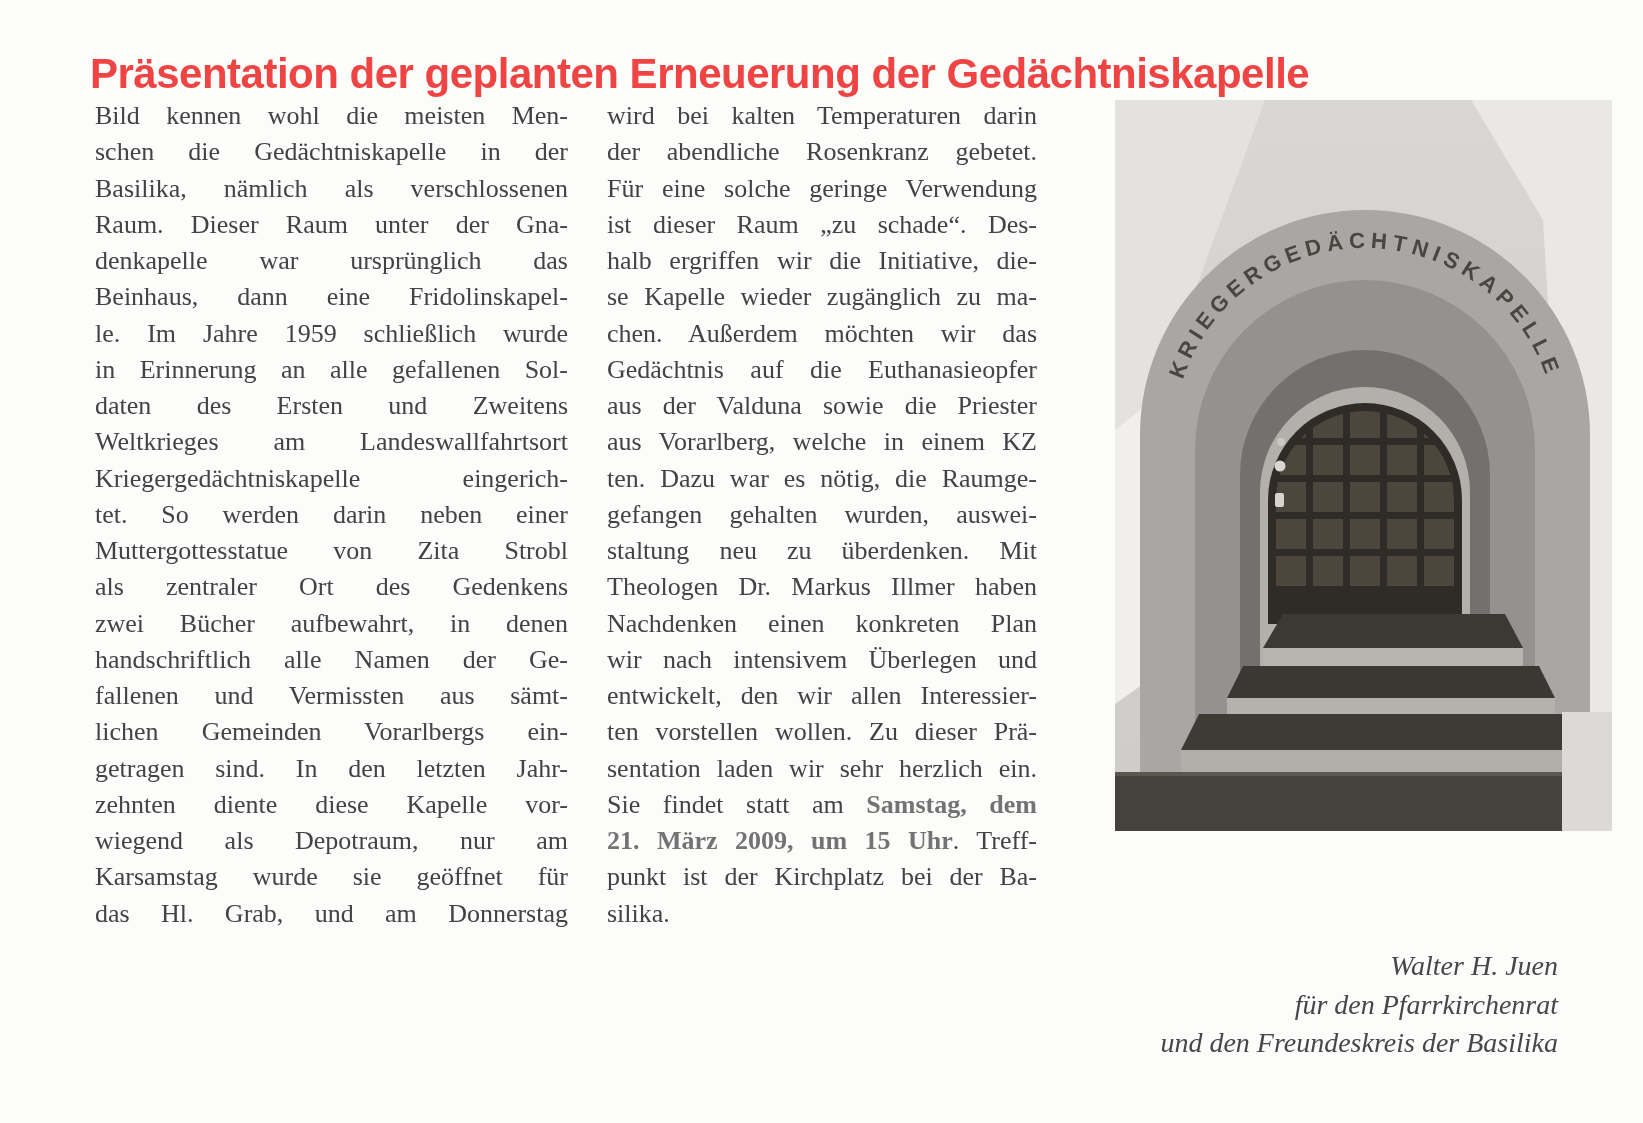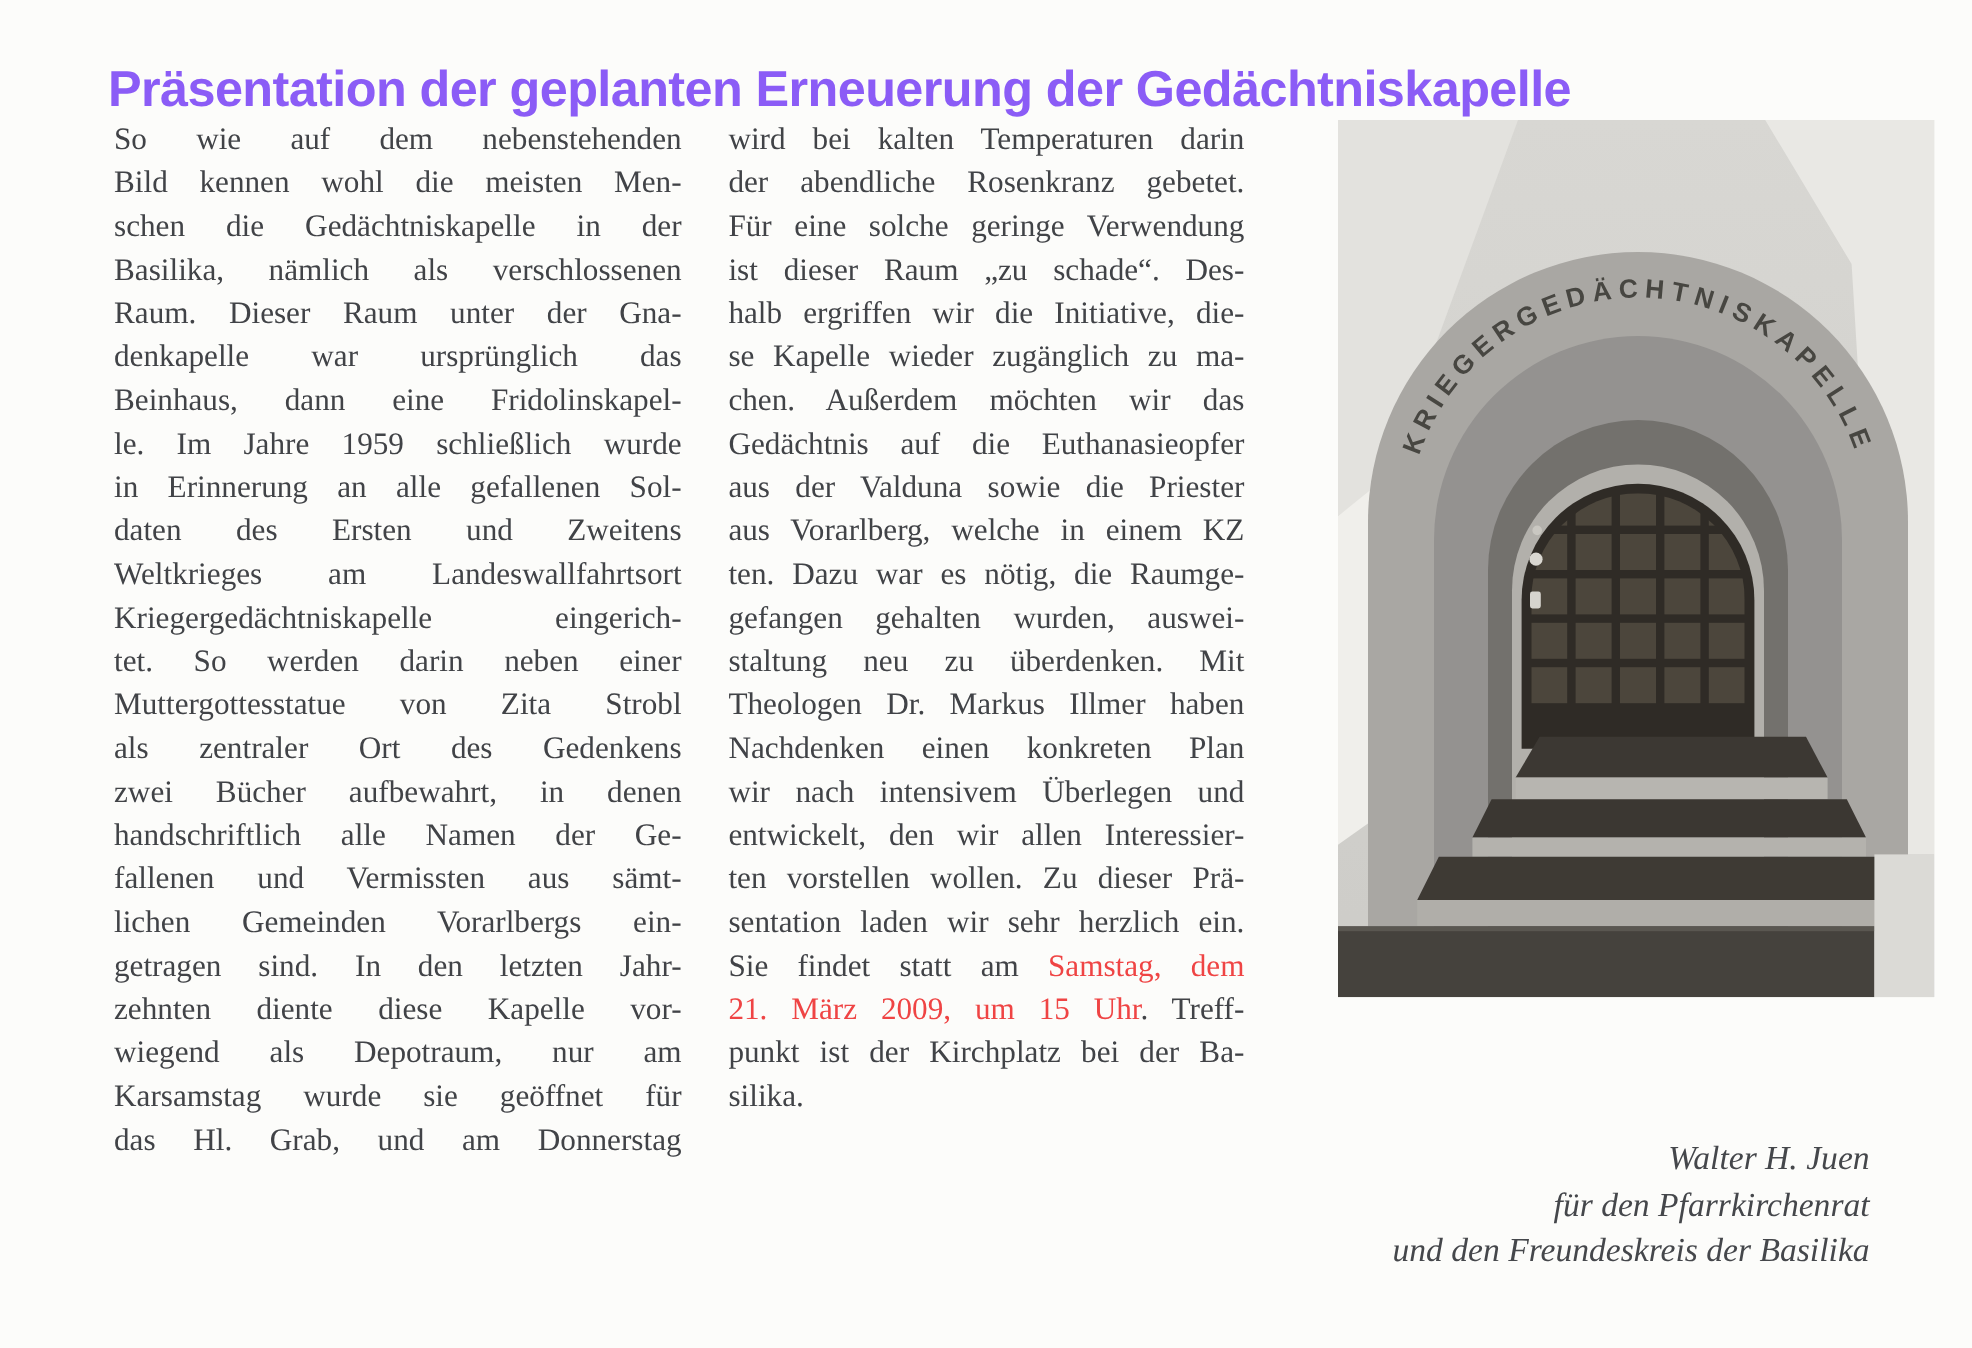--- a/index.html
+++ b/index.html
@@ -5,53 +5,52 @@
   html,body{margin:0;padding:0;}
   body{
     width:1643px;height:1123px;position:relative;overflow:hidden;
     background:#fcfcfa;
     font-family:"Liberation Serif", serif;
   }
   .page-title{
     position:absolute;left:90px;top:22px;width:1400px;
     font-family:"Liberation Sans", sans-serif;
     font-weight:700;font-size:42px;letter-spacing:-0.5px;
-    color:#8b5cf6;white-space:nowrap;
+    color:#ef4444;white-space:nowrap;
   }
   .col{
     position:absolute;top:98px;
     font-size:26px;line-height:36.25px;color:#414347;
     text-align:justify;
   }
   .col-1{left:95px;width:473px;}
   .col-2{left:607px;width:430px;}
   .line{
     white-space:nowrap;overflow:visible;
     text-align:justify;text-align-last:justify;
   }
   .line.last{text-align-last:left;}
-  .line .b{font-weight:400;color:#ef4444;}
+  .line .b{font-weight:700;color:#737373;}
   .photo{
     position:absolute;left:1115px;top:100px;width:497px;height:731px;
   }
   .photo svg{display:block;}
   .caption{
     position:absolute;right:85px;top:947px;width:520px;
     text-align:right;
     font-style:italic;font-size:28px;line-height:38.5px;color:#45474b;
   }
   .caption .line{white-space:nowrap;text-align:right;text-align-last:right;}
 </style>
 </head>
 <body>
 
 <h1 class="page-title">Präsentation der geplanten Erneuerung der Gedächtniskapelle</h1>
 
 <div class="col col-1">
-    <div class="line"><span>So wie auf dem nebenstehenden</span></div>
     <div class="line"><span>Bild kennen wohl die meisten Men-</span></div>
     <div class="line"><span>schen die Gedächtniskapelle in der</span></div>
     <div class="line"><span>Basilika, nämlich als verschlossenen</span></div>
     <div class="line"><span>Raum. Dieser Raum unter der Gna-</span></div>
     <div class="line"><span>denkapelle war ursprünglich das</span></div>
     <div class="line"><span>Beinhaus, dann eine Fridolinskapel-</span></div>
     <div class="line"><span>le. Im Jahre 1959 schließlich wurde</span></div>
     <div class="line"><span>in Erinnerung an alle gefallenen Sol-</span></div>
     <div class="line"><span>daten des Ersten und Zweitens</span></div>
     <div class="line"><span>Weltkrieges am Landeswallfahrtsort</span></div>

